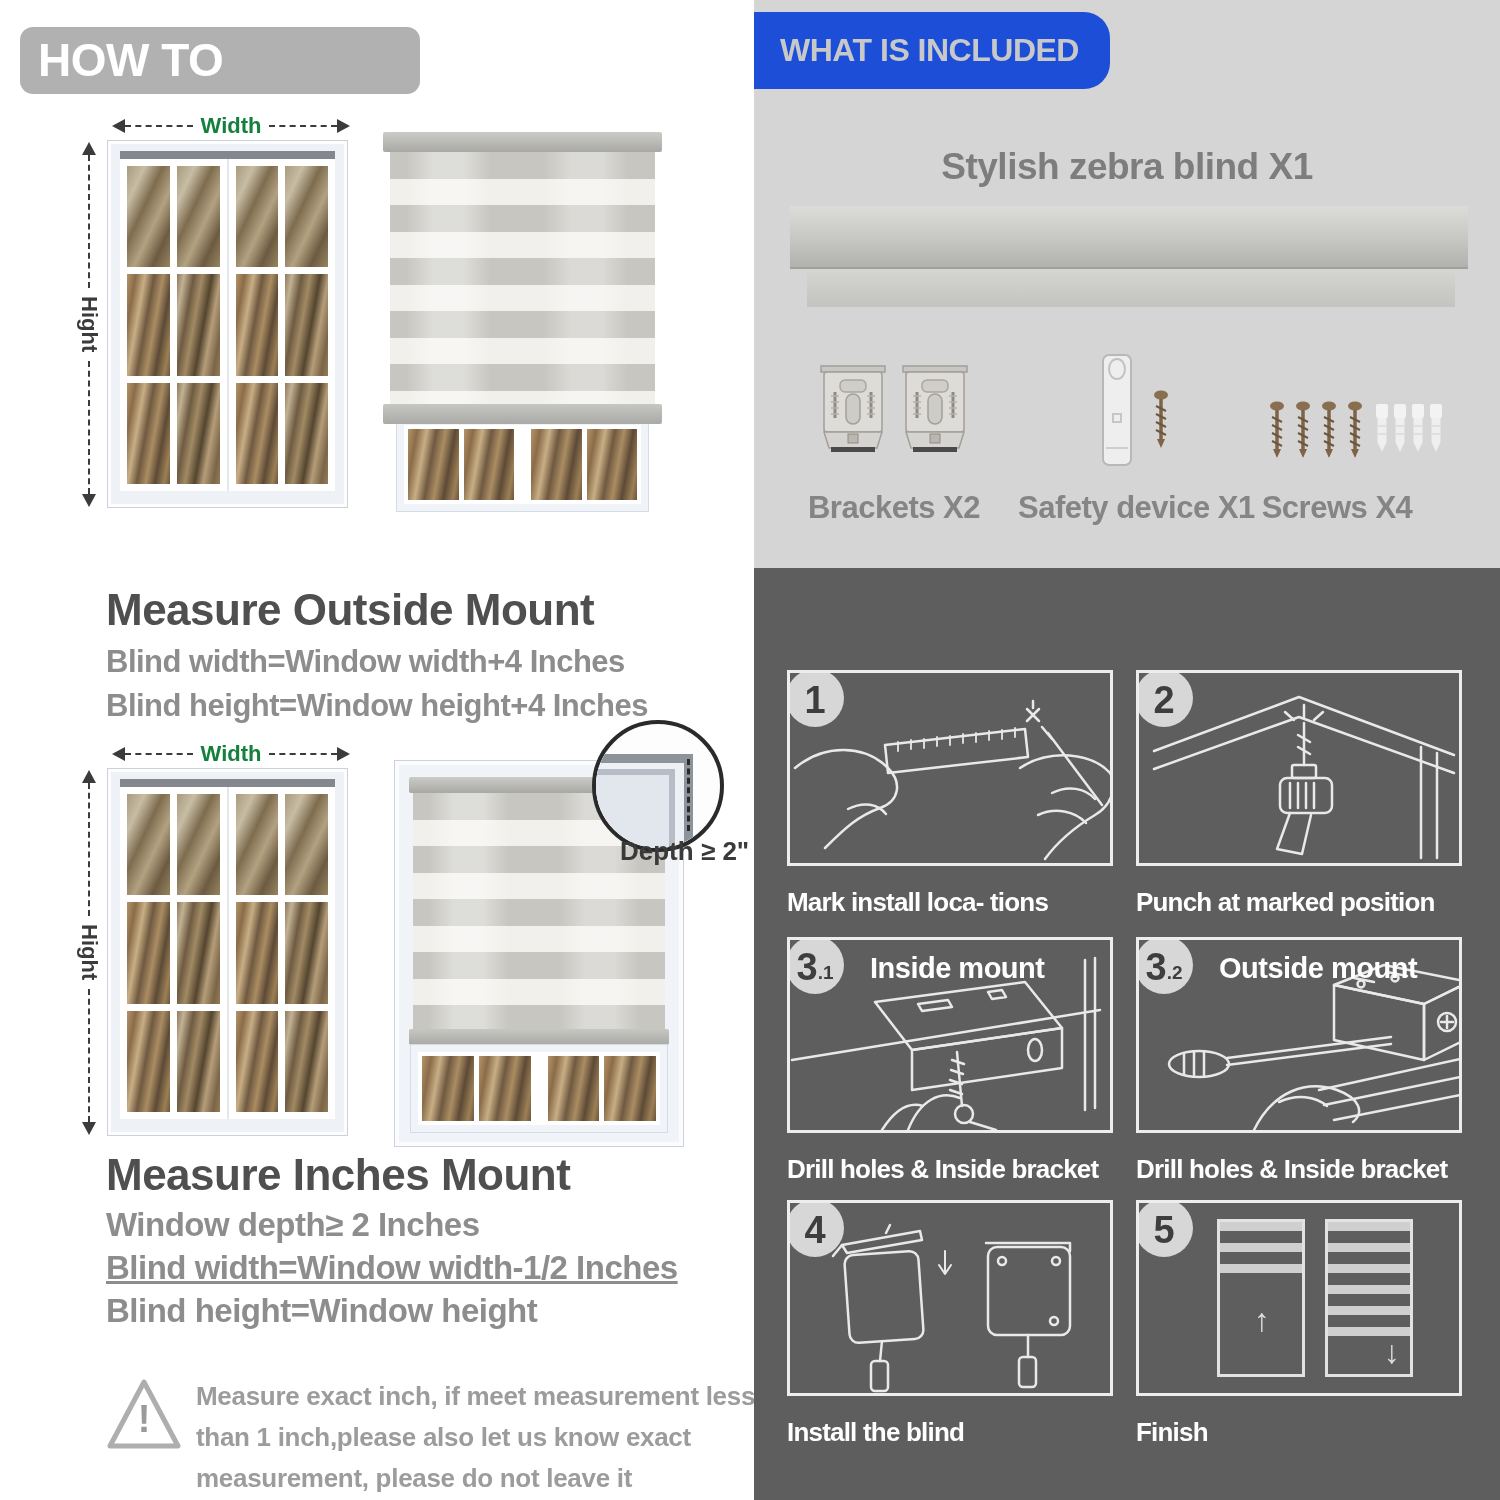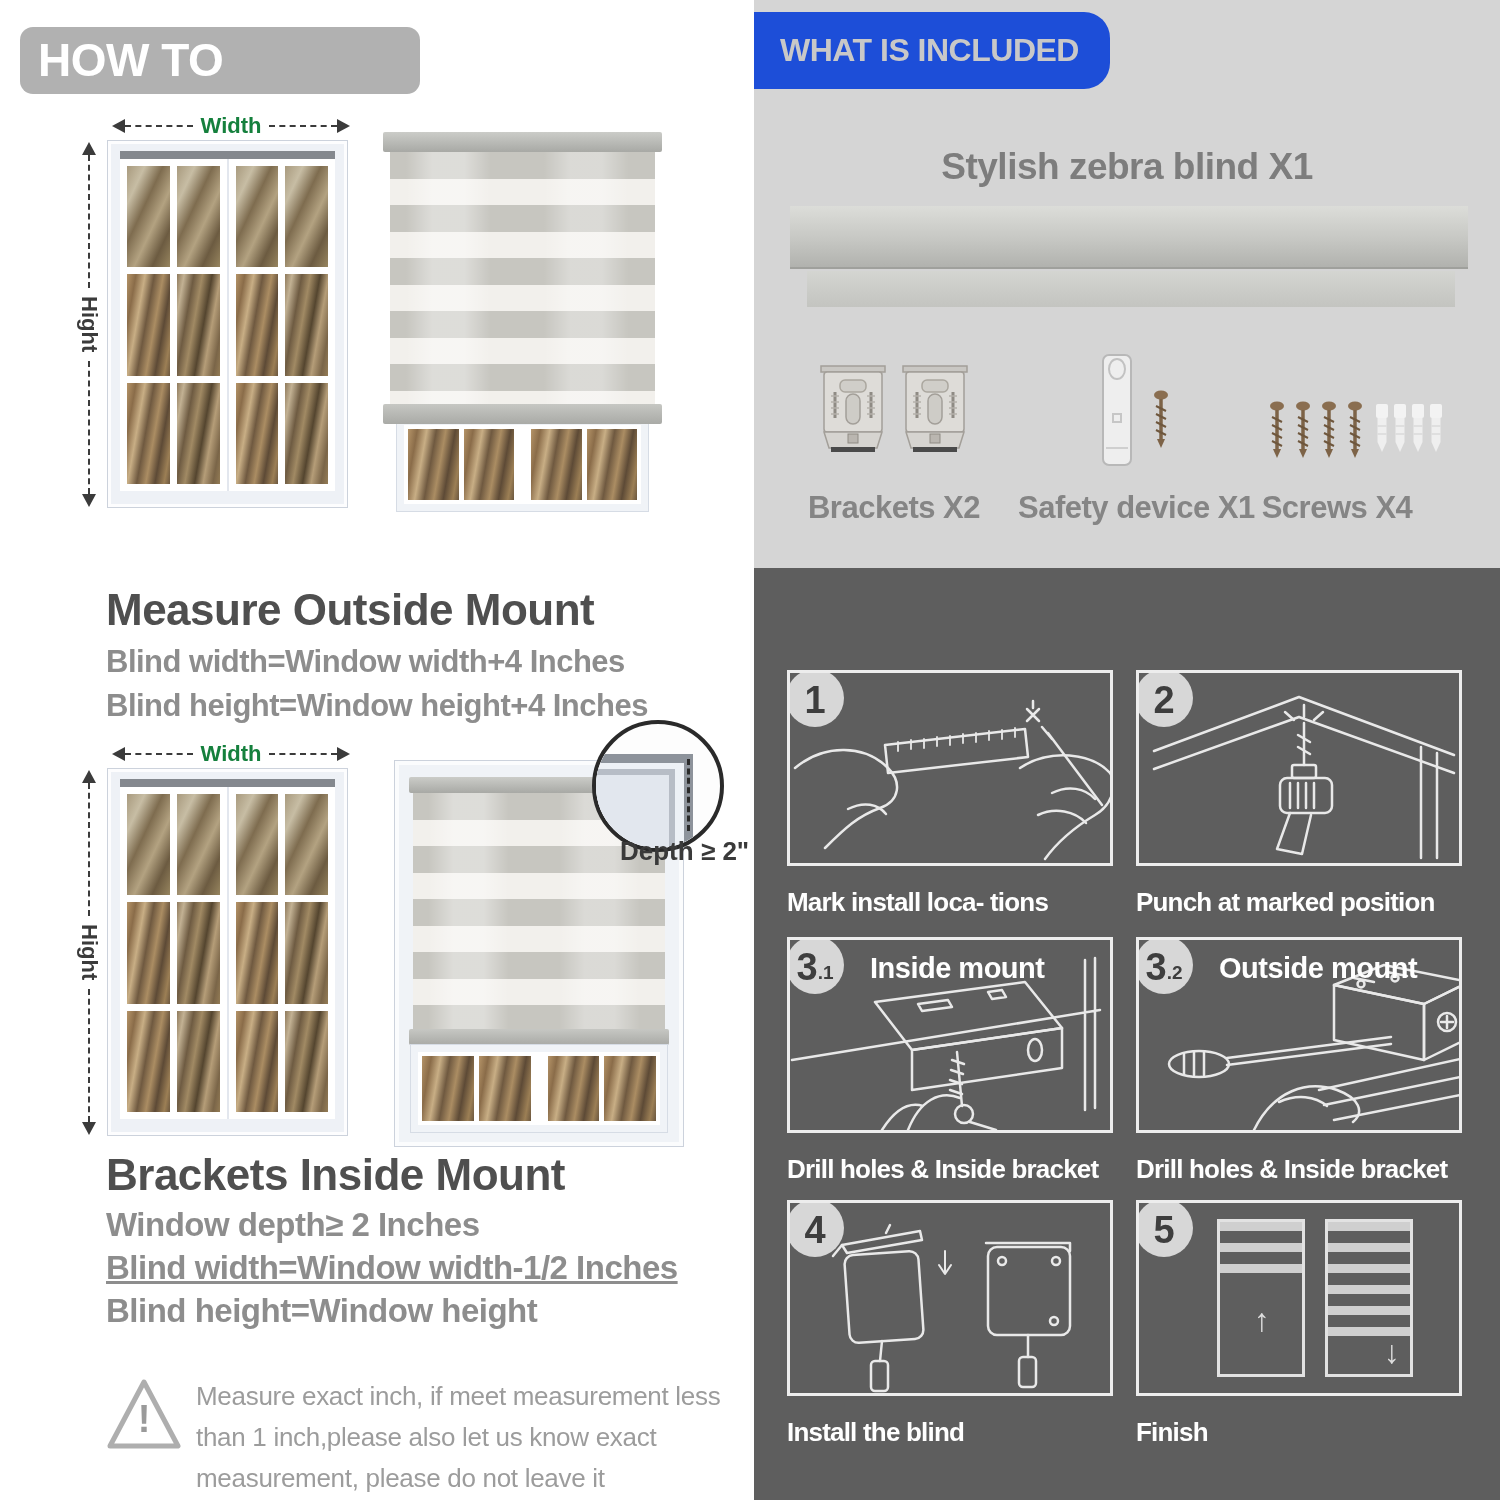--- a/index.html
+++ b/index.html
@@ -50,21 +50,21 @@
   .insidefig { background:#f0f3f7; border:1px solid #ccd2dc; box-shadow:inset 0 0 0 4px #fbfcfd; }
 
   .depth-circle { border-radius:50%; border:4px solid #2a2a2a; background:#fdfdfd; overflow:hidden; }
   .dc-f1 { position:absolute; left:-34%; top:24%; width:112%; height:120%; border-top:9px solid #8d939b; border-right:9px solid #8d939b; background:#edf1f6; }
   .dc-f2 { position:absolute; left:-40%; top:36%; width:104%; height:120%; border-top:6px solid #b7bdc6; border-right:6px solid #b7bdc6; background:#e2e7ee; }
   .dc-dash { position:absolute; right:24%; top:28%; height:58%; border-left:3px dashed #2a2a2a; }
   .depth-lbl { color:#3a3a3a; font-size:26px; font-weight:bold; white-space:nowrap; }
 
   .warn-tri { position:relative; }
   .warn-mark { position:absolute; left:0; top:22px; width:100%; text-align:center; color:#9a9a9a; font-size:38px; font-weight:bold; }
-  .warn-text { color:#9c9c9c; font-size:26px; font-weight:normal; line-height:41px; letter-spacing:-0.3px; white-space:nowrap; }
+  .warn-text { color:#9c9c9c; font-size:26px; font-weight:bold; line-height:41px; letter-spacing:-0.3px; white-space:nowrap; }
 
   
   .light-sec { left:754px; top:0; width:746px; height:568px; background:#d5d5d5; }
   .included-header { left:754px; top:12px; width:356px; height:77px; background:#1d4ed8; border-radius:0 26px 26px 0;
     color:#c8c8c8; font-size:32px; font-weight:bold; line-height:77px; padding-left:26px; letter-spacing:-0.5px; white-space:nowrap; }
   .blind-label { left:754px; top:146px; width:746px; text-align:center; color:#7d7d7d; font-size:37px; font-weight:bold; letter-spacing:-0.5px; }
   .bar-main { left:790px; top:206px; width:678px; height:63px; background:linear-gradient(180deg,#dcddd9 0%,#c6c7c3 55%,#b1b2ae 100%); border-bottom:2px solid #9fa09c; }
   .bar-lip  { left:807px; top:271px; width:648px; height:36px; background:linear-gradient(180deg,#d4d5d1,#c3c4c0); }
   .item-label { color:#858585; font-size:31px; font-weight:bold; text-align:center; letter-spacing:-0.5px; white-space:nowrap; }
 
@@ -202,21 +202,21 @@
         <div class="pane"></div>
     </div>
   </div>
   <div class="abs depth-circle" style="left:592px; top:720px; width:132px; height:132px;">
     <div class="dc-f1"></div>
     <div class="dc-f2"></div>
     <div class="dc-dash"></div>
   </div>
   <div class="abs depth-lbl" style="left:620px; top:836px;">Depth ≥ 2"</div>
 
-  <div class="abs sec-title" style="left:106px; top:1150px;">Brackets Inside Mount</div>
+  <div class="abs sec-title" style="left:106px; top:1150px;">Measure Inches Mount</div>
   <div class="abs sec-line" style="left:106px; top:1206px; font-size:33px;">Window depth≥ 2 Inches</div>
   <div class="abs sec-line" style="left:106px; top:1249px; font-size:33px;text-decoration:underline;">Blind width=Window width-1/2 Inches</div>
   <div class="abs sec-line" style="left:106px; top:1292px; font-size:33px;">Blind height=Window height</div>
 
   <div class="abs warn-tri" style="left:104px; top:1376px; width:80px; height:76px;">
     <svg width="80" height="76" viewBox="0 0 80 76">
       <path d="M40 6 L74 70 H6 Z" fill="none" stroke="#aeaeae" stroke-width="5" stroke-linejoin="round"></path>
     </svg>
     <div class="warn-mark">!</div>
   </div>

